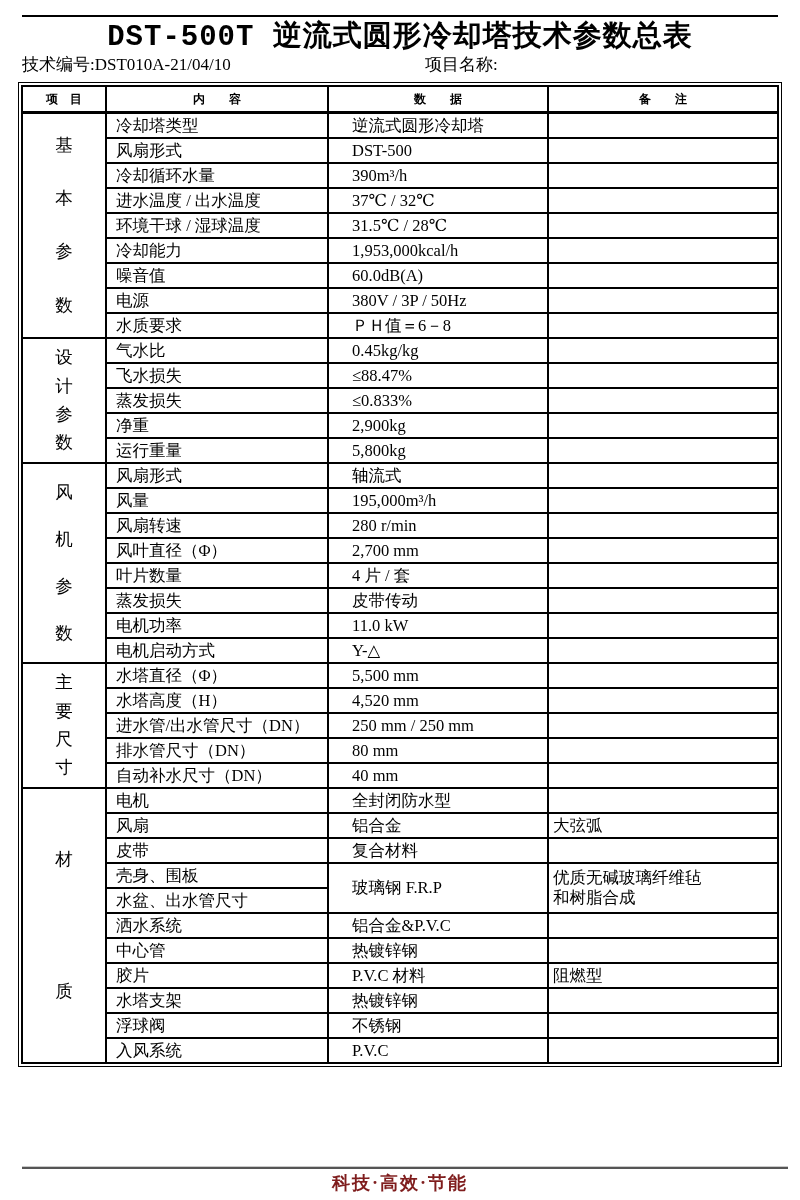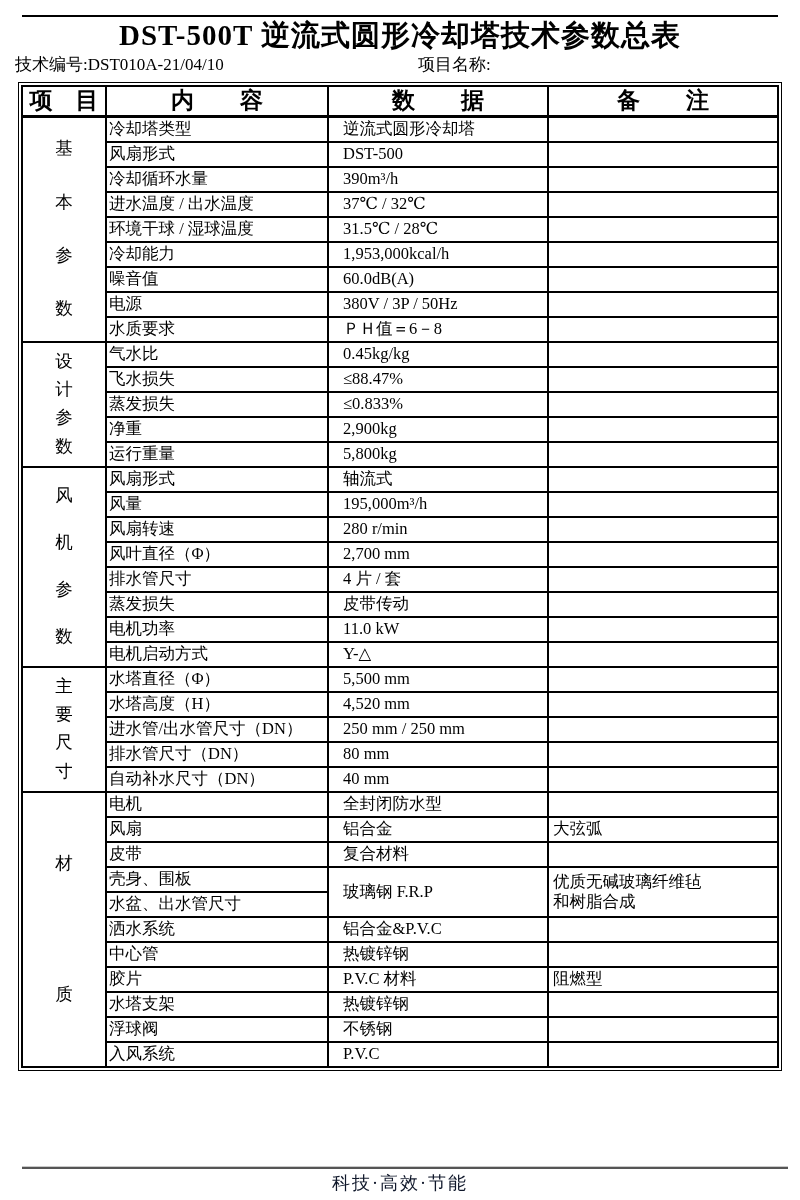--- a/index.html
+++ b/index.html
@@ -3,38 +3,38 @@
 <meta charset="utf-8">
 <style>
   html,body{margin:0;padding:0;background:#fff;}
   .page{
     position:relative;width:800px;height:1200px;background:#ffffff;
     font-family:"Liberation Serif","DejaVu Serif",serif;color:#000;overflow:hidden;
   }
   .top-rule{position:absolute;left:22px;right:22px;top:15px;border-top:2px solid #000;}
   .doc-title{
     position:absolute;top:16px;left:0;width:100%;text-align:center;
-    font-size:29px;font-weight:bold;letter-spacing:1px;white-space:nowrap;
+    font-size:29px;font-weight:bold;letter-spacing:1px;white-space:nowrap;font-family:Liberation Mono, monospace;
   }
-  .info-row{position:absolute;top:53px;left:15px;right:22px;height:22px;font-size:17px;}
+  .info-row{position:absolute;top:53px;left:22px;right:22px;height:22px;font-size:17px;}
   .tech-no{position:absolute;left:0;top:0;}
   .project-name{position:absolute;left:403px;top:0;}
 
   .table-wrap{
     position:absolute;left:18px;top:82px;width:764px;box-sizing:border-box;
     border:1px solid #000;padding:2px;background:#fff;
   }
   table{border-collapse:collapse;width:100%;table-layout:fixed;border:2px solid #000;}
   col.c1{width:84px;} col.c2{width:222px;} col.c3{width:220px;}
   td{border:2px solid #000;height:23px;line-height:1.2;font-size:16.5px;
      padding:0 4px;overflow:hidden;}
-  thead td{height:24px;font-weight:bold;font-size:23px;text-align:center;
+  thead td{height:24px;font-weight:bold;font-size:12px;text-align:center;
      border-bottom:3px solid #000;padding:0;}
-  td.item-cell{text-align:left;padding-left:2px;}
-  td.data-cell{text-align:left;padding-left:14px;}
+  td.item-cell{text-align:left;padding-left:9px;}
+  td.data-cell{text-align:left;padding-left:23px;}
   td.note-cell{text-align:left;white-space:pre-line;}
   td.group-cell{text-align:center;padding:0;vertical-align:middle;}
   .vlabel{display:flex;flex-direction:column;justify-content:space-around;
      align-items:center;font-size:17.5px;margin:0 auto;}
   .vlabel span{display:block;line-height:1;}
 
   .footer-rule{position:absolute;left:22px;right:12px;top:1166px;height:2px;
      background:#555;border-top:1px solid #c9c9c9;}
   .footer-text{position:absolute;top:1171px;left:0;width:100%;text-align:center;
      font-size:18px;letter-spacing:2px;}
@@ -178,21 +178,21 @@
             <td class="item-cell">风扇转速</td>
             <td class="data-cell">280 r/min</td>
             <td class="note-cell"></td>
           </tr>
           <tr>
             <td class="item-cell">风叶直径（Φ）</td>
             <td class="data-cell">2,700 mm</td>
             <td class="note-cell"></td>
           </tr>
           <tr>
-            <td class="item-cell">排水管尺寸</td>
+            <td class="item-cell">叶片数量</td>
             <td class="data-cell">4 片 / 套</td>
             <td class="note-cell"></td>
           </tr>
           <tr>
             <td class="item-cell">蒸发损失</td>
             <td class="data-cell">皮带传动</td>
             <td class="note-cell"></td>
           </tr>
           <tr>
             <td class="item-cell">电机功率</td>
@@ -295,15 +295,15 @@
           <tr>
             <td class="item-cell">入风系统</td>
             <td class="data-cell">P.V.C</td>
             <td class="note-cell"></td>
           </tr>
         </tbody>
     </table>
   </div>
 
   <div class="footer-rule"></div>
-  <div class="footer-text" style="color: #0f172a;">科技·高效·节能</div>
+  <div class="footer-text" style="color: #7f1d1d; font-weight: bold;">科技·高效·节能</div>
 
 </div>
 
 </body></html>

